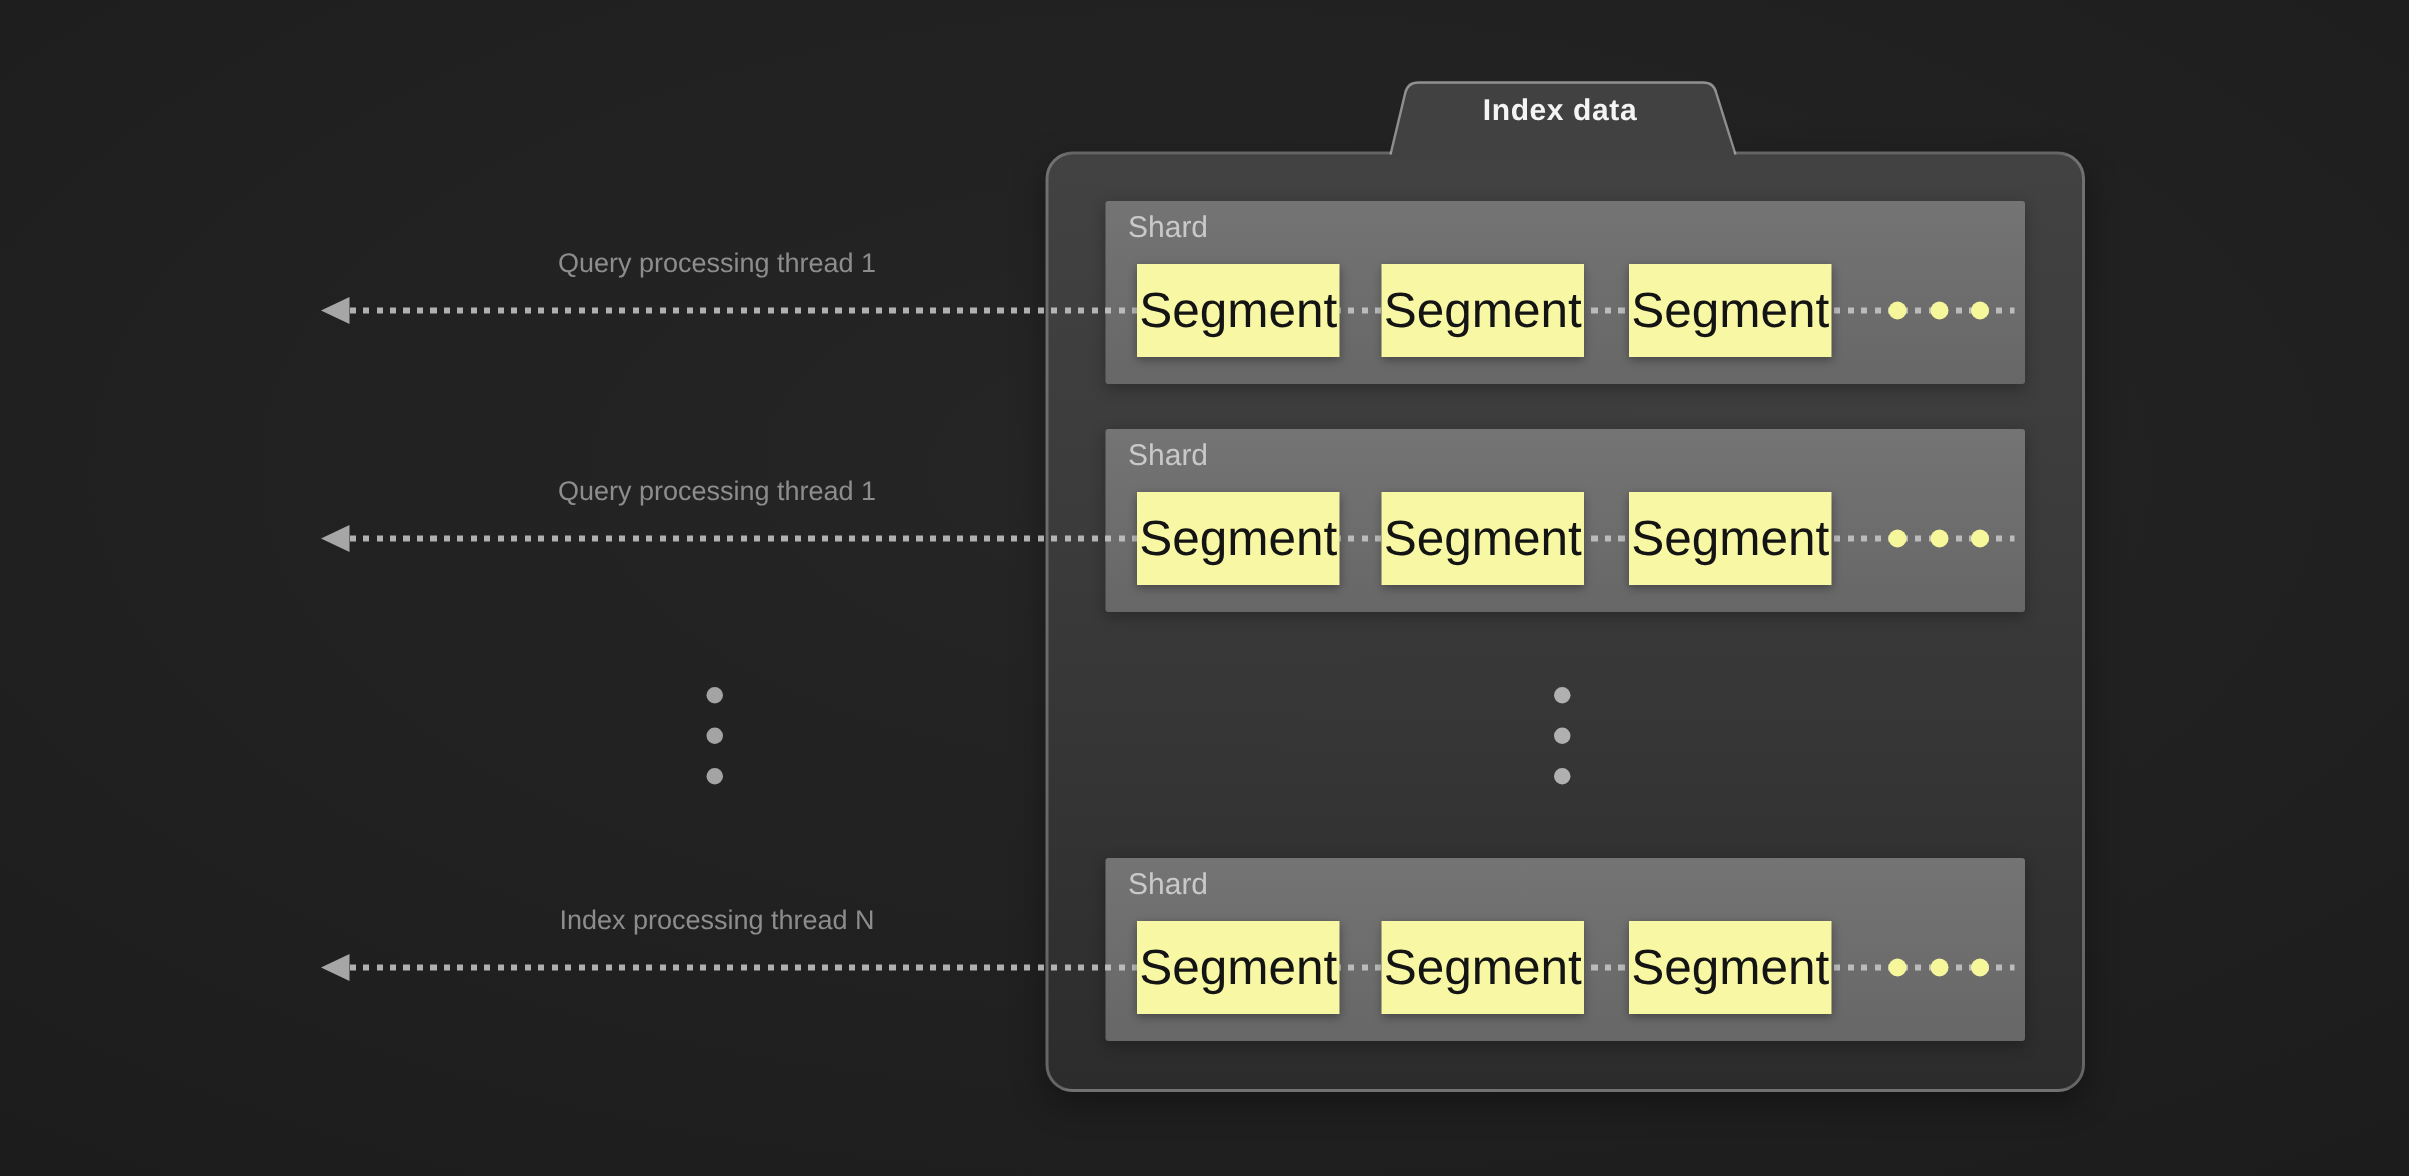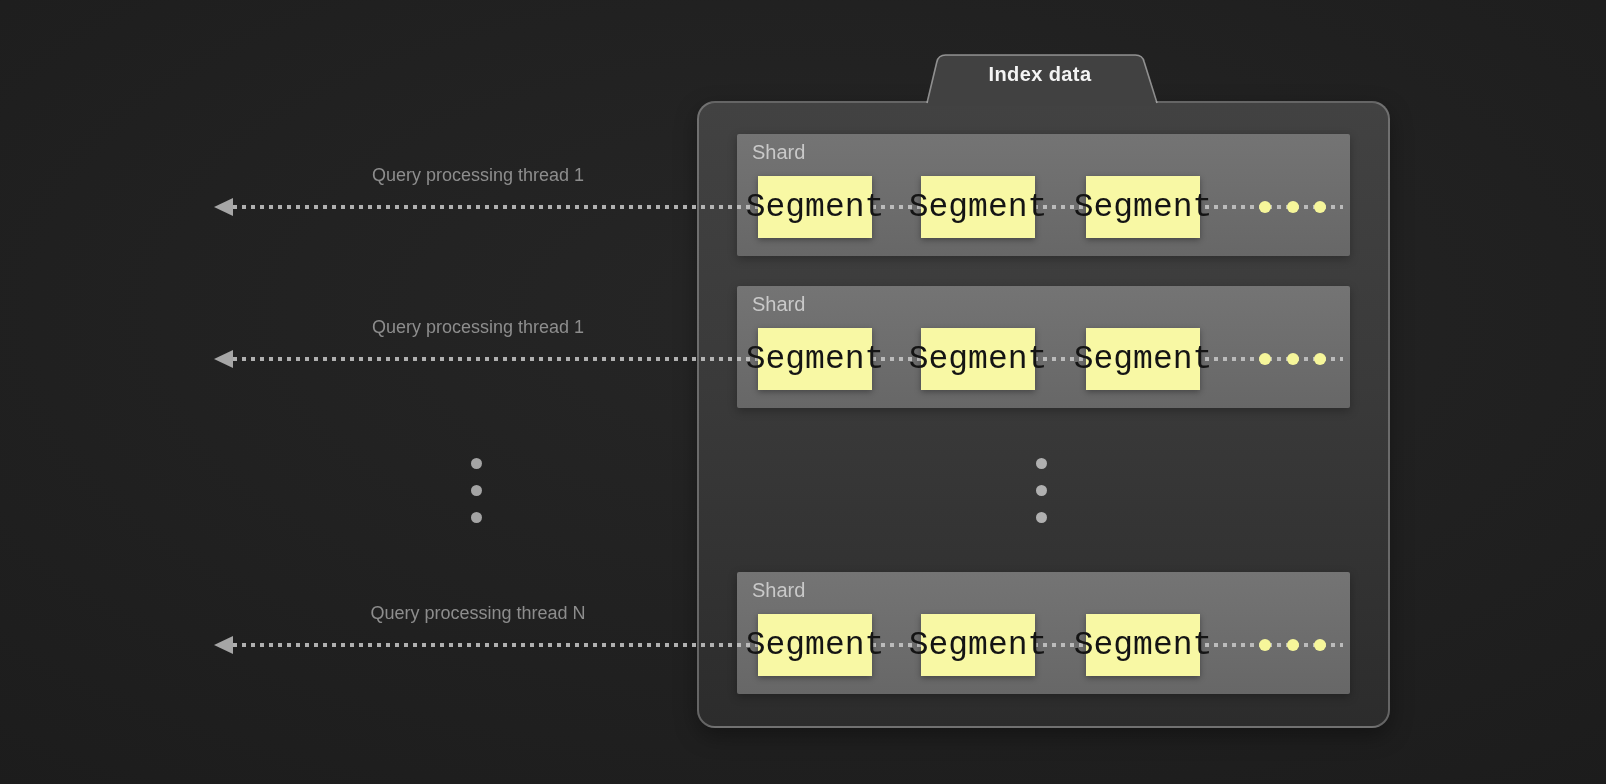--- a/index.html
+++ b/index.html
@@ -36,25 +36,24 @@
   .arrowhead {
     position:absolute; left:214px; width:0; height:0;
     border-top:9px solid transparent; border-bottom:9px solid transparent;
     border-right:19px solid #a6a6a6;
   }
   .thread-label {
     position:absolute; left:278px; width:400px; text-align:center;
     font-size:18px; color:#8d8d8d;
   }
   .segment {
-    position:absolute; width:114px; height:62px;
+    position:absolute; width:135px; height:62px;
     background:#f8f8a4; color:#141414; font-size:33px;
     display:flex; align-items:center; justify-content:center;
     box-shadow: 0 2px 6px rgba(0,0,0,0.35);
-    font-family: Liberation Mono, monospace;
   }
   .ydot { position:absolute; width:12px; height:12px; border-radius:50%; background:#f6f69a; }
   .vdot-l { position:absolute; left:471px; width:11px; height:11px; border-radius:50%; background:#a4a4a4; }
   .vdot-r { position:absolute; left:1036px; width:11px; height:11px; border-radius:50%; background:#b0b0b0; }
 </style>
 </head>
 <body>
 
 <div class="stage">
 
@@ -78,21 +77,21 @@
 
   <div class="dotline" style="top:205px"></div>
   <div class="dotline" style="top:357px"></div>
   <div class="dotline" style="top:643px"></div>
   <div class="arrowhead" style="top:198px"></div>
   <div class="arrowhead" style="top:350px"></div>
   <div class="arrowhead" style="top:636px"></div>
 
   <div class="thread-label" style="top:165px">Query processing thread 1</div>
   <div class="thread-label" style="top:317px">Query processing thread 1</div>
-  <div class="thread-label" style="top:603px">Query processing thread N</div>
+  <div class="thread-label" style="top:603px">Index processing thread N</div>
 
   <div class="segment" style="left:758px; top:176px">Segment</div>
   <div class="segment" style="left:921px; top:176px">Segment</div>
   <div class="segment" style="left:1086px; top:176px">Segment</div>
 
   <div class="segment" style="left:758px; top:328px">Segment</div>
   <div class="segment" style="left:921px; top:328px">Segment</div>
   <div class="segment" style="left:1086px; top:328px">Segment</div>
 
   <div class="segment" style="left:758px; top:614px">Segment</div>

